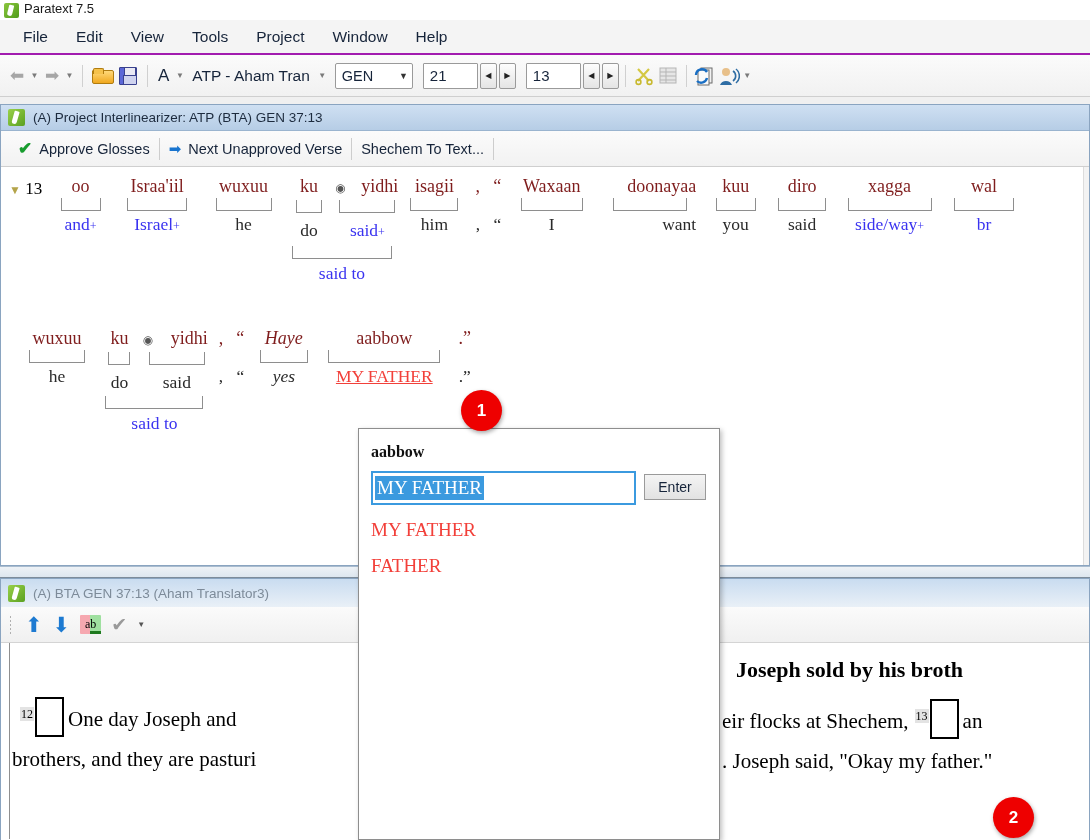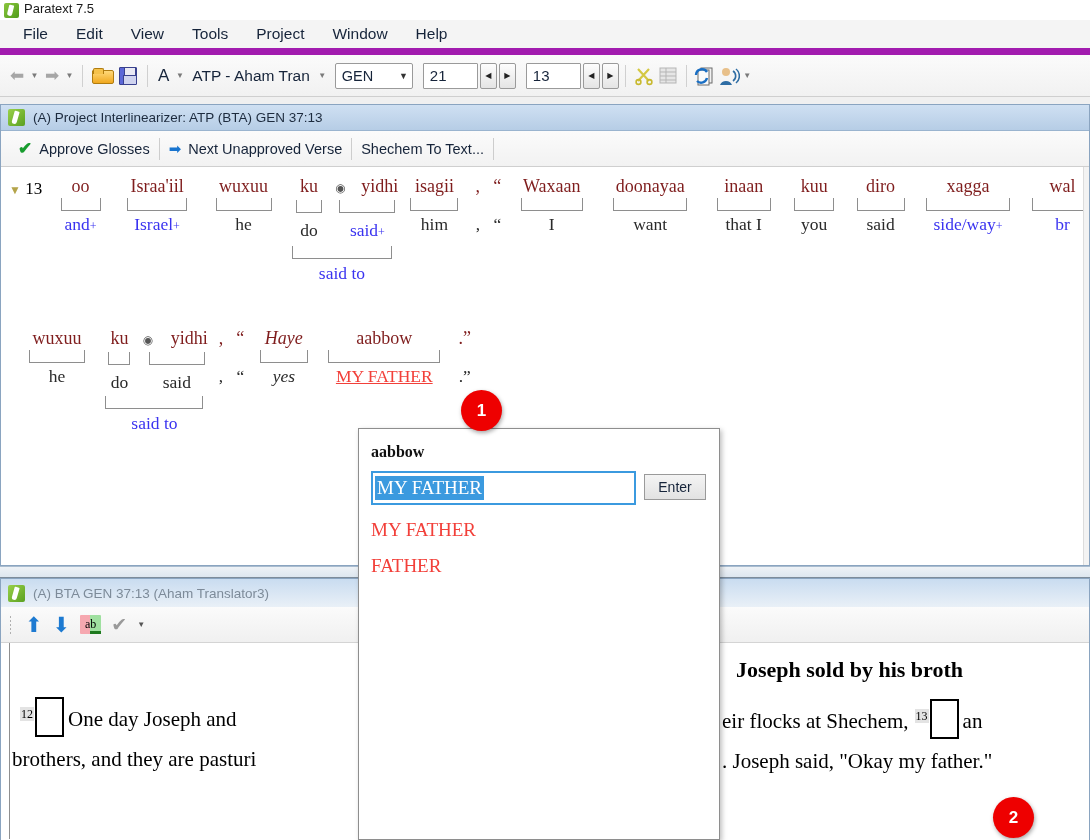--- a/index.html
+++ b/index.html
@@ -38,21 +38,21 @@
     font-size: 13px; color: #1a1a1a; white-space: nowrap;
     margin-top: -3px;
   }
 
   
   .menubar {
     position: absolute; left: 0; top: 20px; width: 1090px; height: 35px;
     background: #f4f4f4;
     display: flex; align-items: center;
     padding-left: 9px;
-    border-bottom: 7px solid #a21caf;
+    border-bottom: 2px solid #a21caf;
   }
   .menu-item {
     font-size: 15.5px; color: #16243a;
     padding: 3px 14px; cursor: default; white-space: nowrap;
   }
 
   
   .toolbar {
     position: absolute; left: 0; top: 55px; width: 1090px; height: 42px;
     background: linear-gradient(180deg,#fbfbfb 0%,#f1f1f1 100%);
@@ -554,31 +554,26 @@
           <div style="height:15px;"></div>
           <div class="gloss">“</div>
         </span>
 
         <span class="wcell" style="width:84px;">
           <div class="src">Waxaan</div>
           <div class="bracket" style="width:62px;"></div>
           <div class="gloss">I</div>
         </span>
 
-        <span class="wcell" style="width:104px;">
+        <span class="wcell" style="width:104px;text-align:right;">
           <div class="src">doonayaa</div>
           <div class="bracket" style="width:74px;"></div>
           <div class="gloss">want</div>
         </span>
 
-        <span class="wcell" style="width:74px;">
-          <div class="src">inaan</div>
-          <div class="bracket" style="width:54px;"></div>
-          <div class="gloss">that I</div>
-        </span>
 
         <span class="wcell" style="width:58px;">
           <div class="src">kuu</div>
           <div class="bracket" style="width:40px;"></div>
           <div class="gloss">you</div>
         </span>
 
         <span class="wcell" style="width:66px;">
           <div class="src">diro</div>
           <div class="bracket" style="width:48px;"></div>

